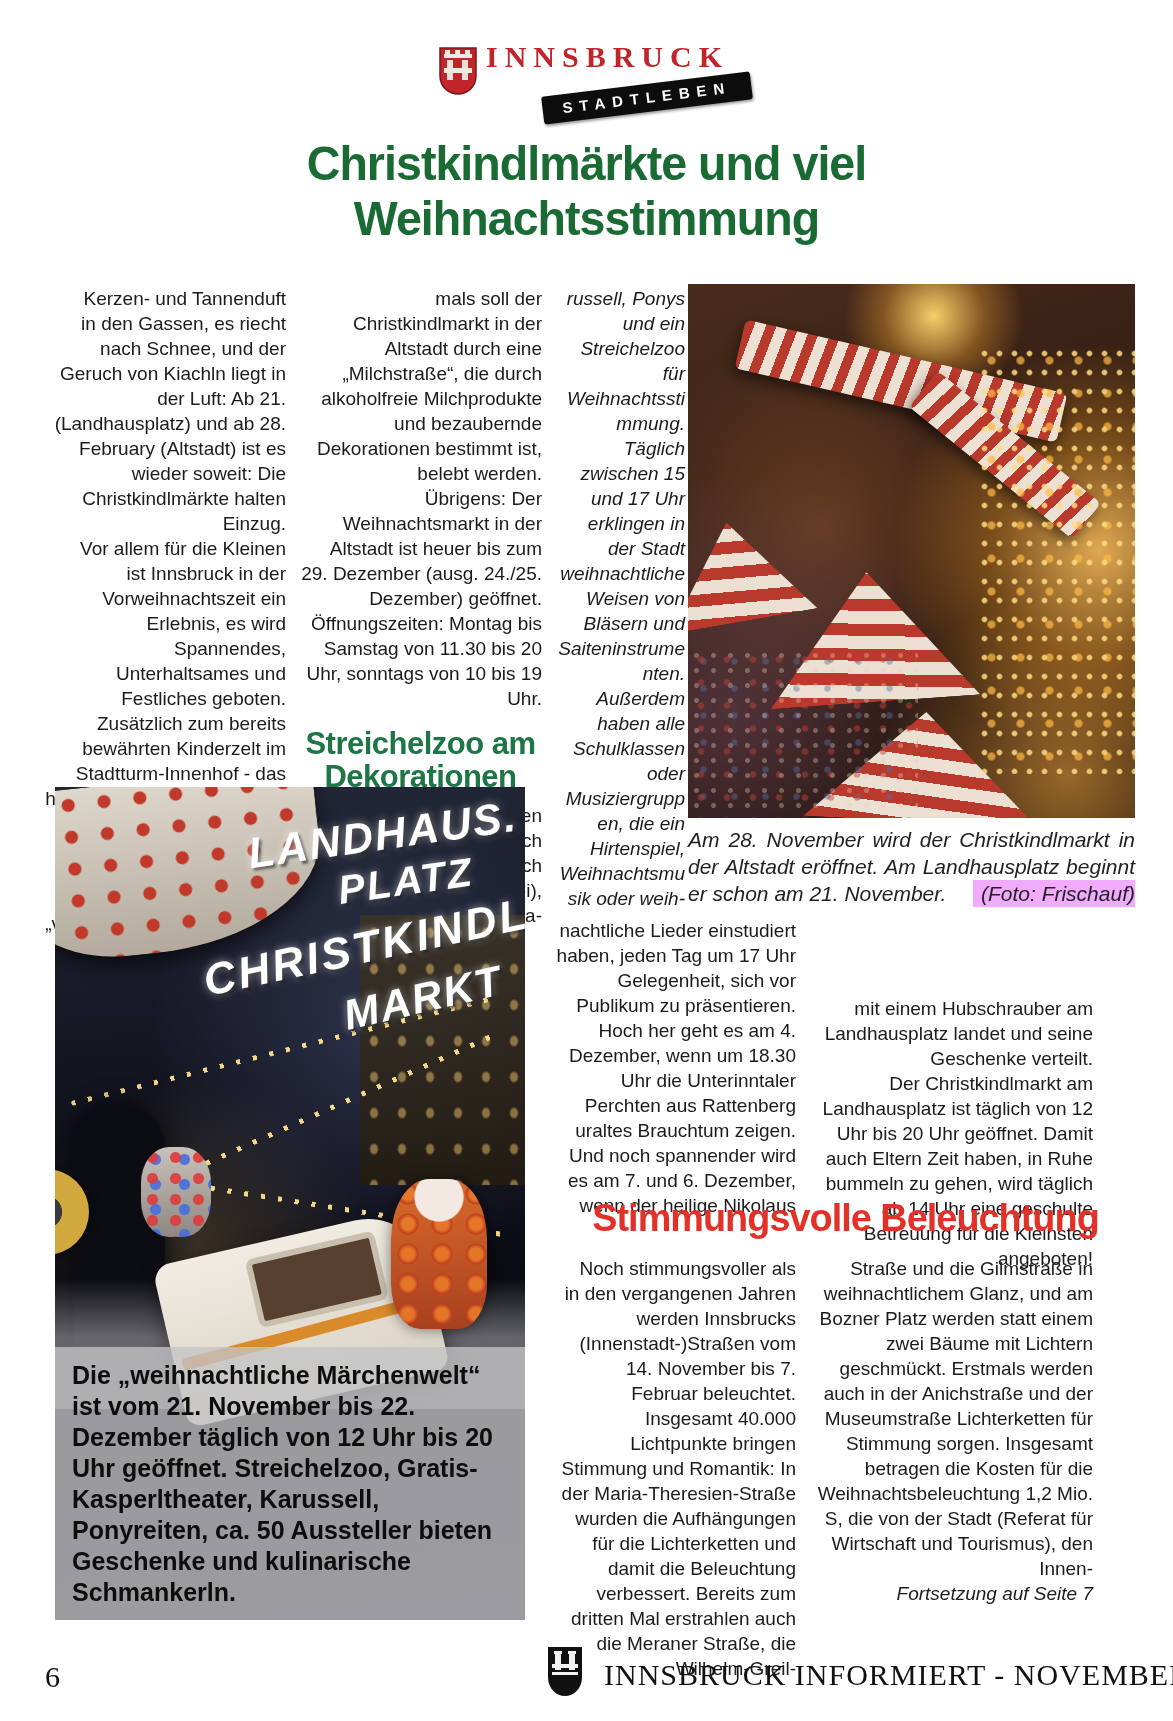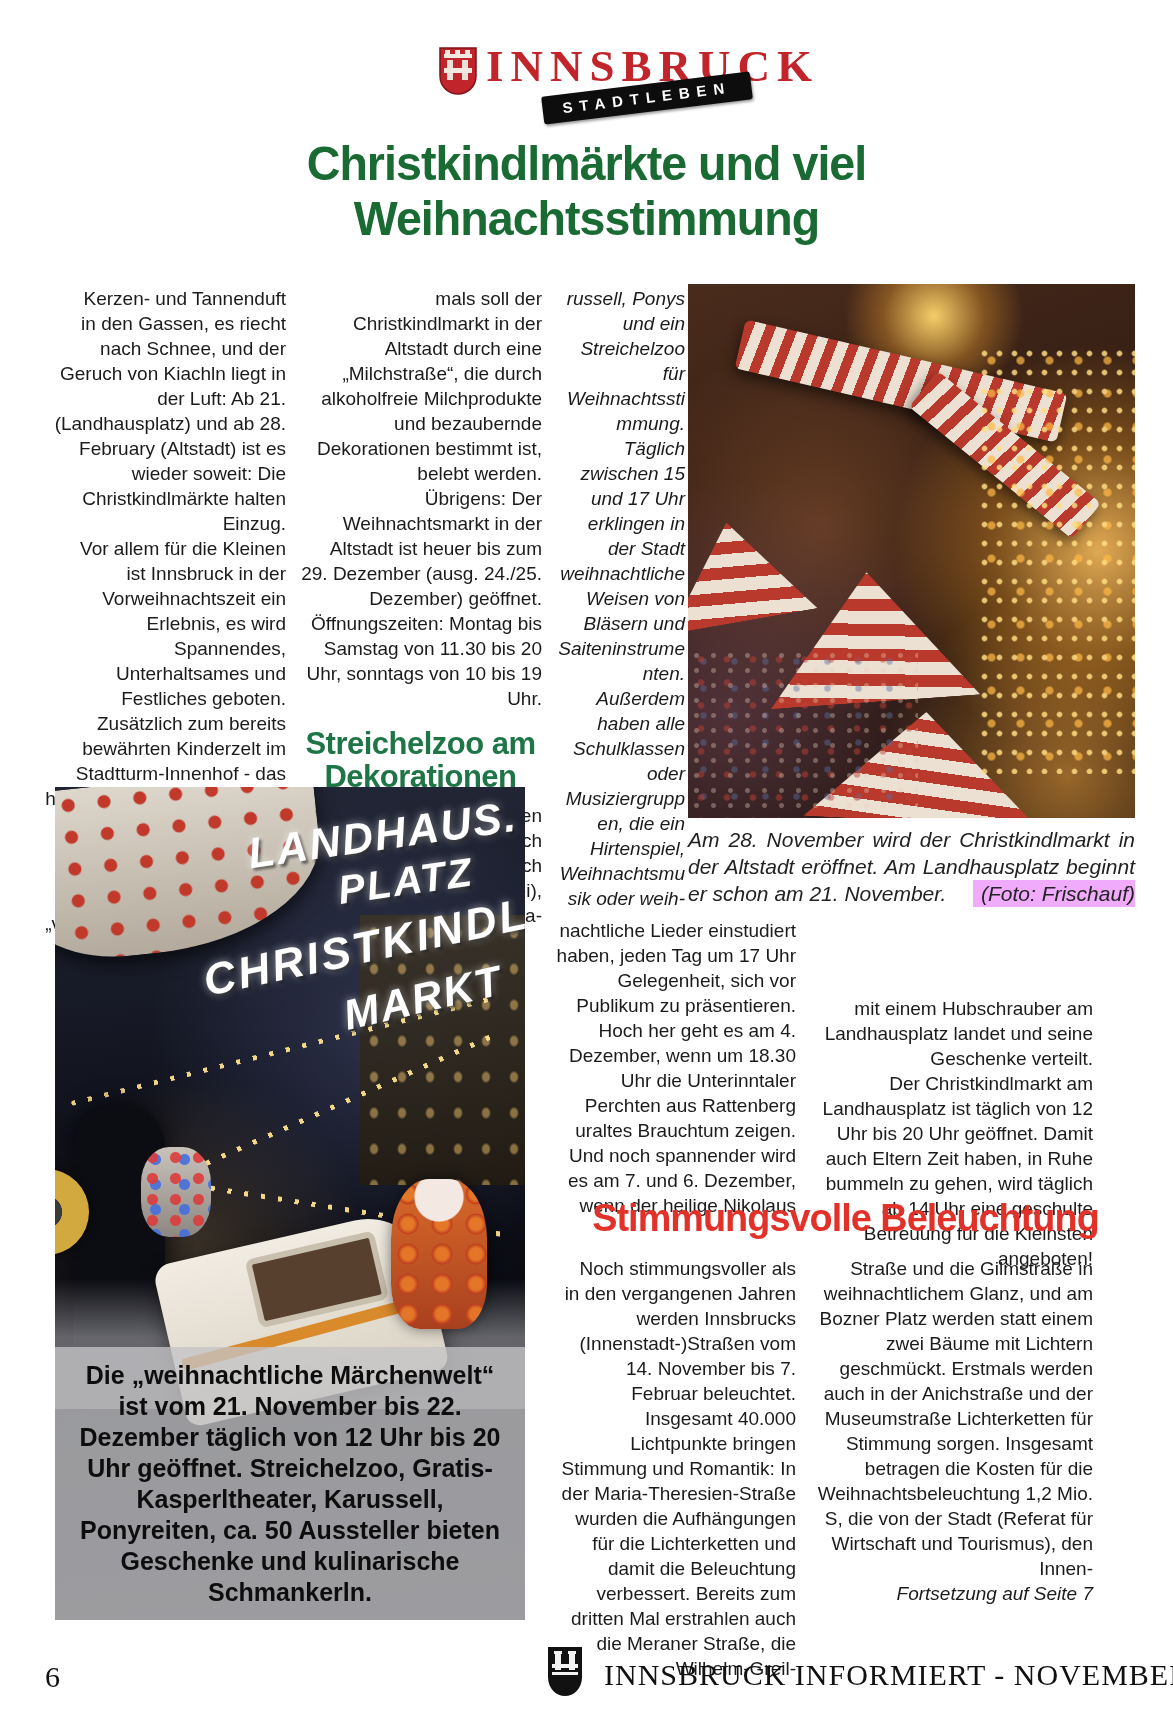--- a/index.html
+++ b/index.html
@@ -3,21 +3,21 @@
 <meta charset="utf-8">
 <style>
   html,body{margin:0;padding:0;background:#ffffff;}
   .page{position:relative;width:1173px;height:1721px;background:#fff;overflow:hidden;
         font-family:"Liberation Sans",sans-serif;color:#1b1b1b;}
 
   
   .masthead{position:absolute;left:430px;top:38px;width:340px;height:90px;}
   .crest{position:absolute;left:8px;top:8px;}
   .logo{position:absolute;left:56px;top:2px;font-family:"Liberation Serif",serif;
-        font-weight:700;font-size:45px;letter-spacing:7px;color:#c2242b;}
+        font-weight:700;font-size:30px;letter-spacing:7px;color:#c2242b;}
   .banner{position:absolute;left:112px;top:46px;background:#0d0d0d;color:#fff;
           padding:5px 20px 6px 20px;font-size:15px;font-weight:700;letter-spacing:7px;
           transform:rotate(-7deg);border-radius:3px;box-shadow:1px 2px 3px rgba(0,0,0,.4);}
 
   
   .headline{position:absolute;left:0;top:136px;width:100%;margin:0;text-align:center;
             color:#1a6b33;font-size:48px;line-height:55px;font-weight:700;letter-spacing:-1px;
             transform:scaleX(.97);}
 
   
@@ -123,21 +123,21 @@
   .lh-text{position:absolute;left:138px;top:26px;width:340px;transform:rotate(-8deg);
            color:#fff;font-weight:700;font-style:italic;line-height:1.2;
            text-shadow:0 0 9px rgba(255,255,255,.55),2px 3px 3px rgba(0,0,0,.65);}
   .lh-text .l1{font-size:43px;margin-left:66px;letter-spacing:2px;}
   .lh-text .l2{font-size:40px;margin-left:150px;margin-top:-2px;letter-spacing:2px;}
   .lh-text .l3{font-size:44px;margin-left:4px;margin-top:10px;letter-spacing:3px;transform:rotate(-4deg);}
   .lh-text .l4{font-size:42px;margin-left:138px;margin-top:6px;letter-spacing:2px;transform:rotate(-5deg);}
   .lh-text div{white-space:nowrap;}
   .overlay-caption{position:absolute;left:0;right:0;bottom:0;min-height:214px;
     background:rgba(196,196,198,.78);padding:13px 17px 12px 17px;
-    font-size:25px;line-height:31px;font-weight:700;color:#0d0d0d;text-align:center;}
+    font-size:25px;line-height:31px;font-weight:700;color:#0d0d0d;text-align:left;}
 
   
   .footer-num{position:absolute;left:45px;top:1660px;font-family:"Liberation Serif",serif;
               font-size:30px;color:#111;}
   .footer-crest{position:absolute;left:546px;top:1646px;}
   .footer-title{position:absolute;left:604px;top:1658px;font-family:"Liberation Serif",serif;
                 font-size:30px;letter-spacing:1px;color:#111;white-space:nowrap;}
 </style>
 </head>
 <body>

